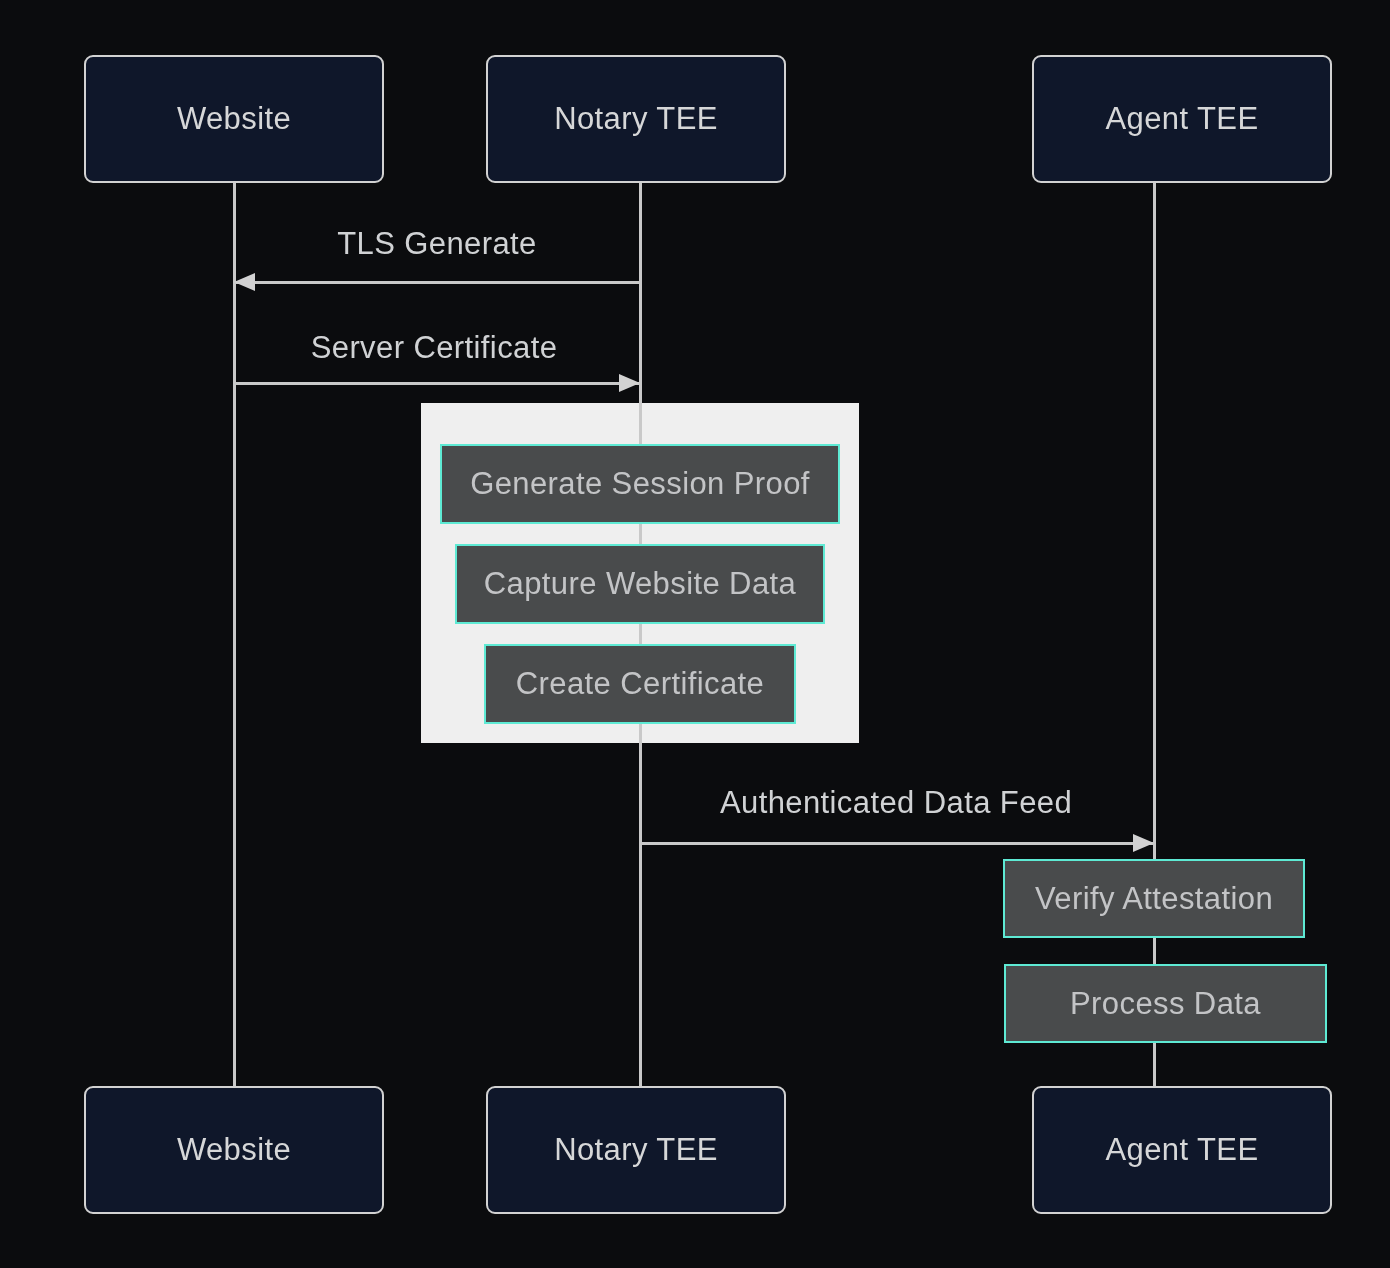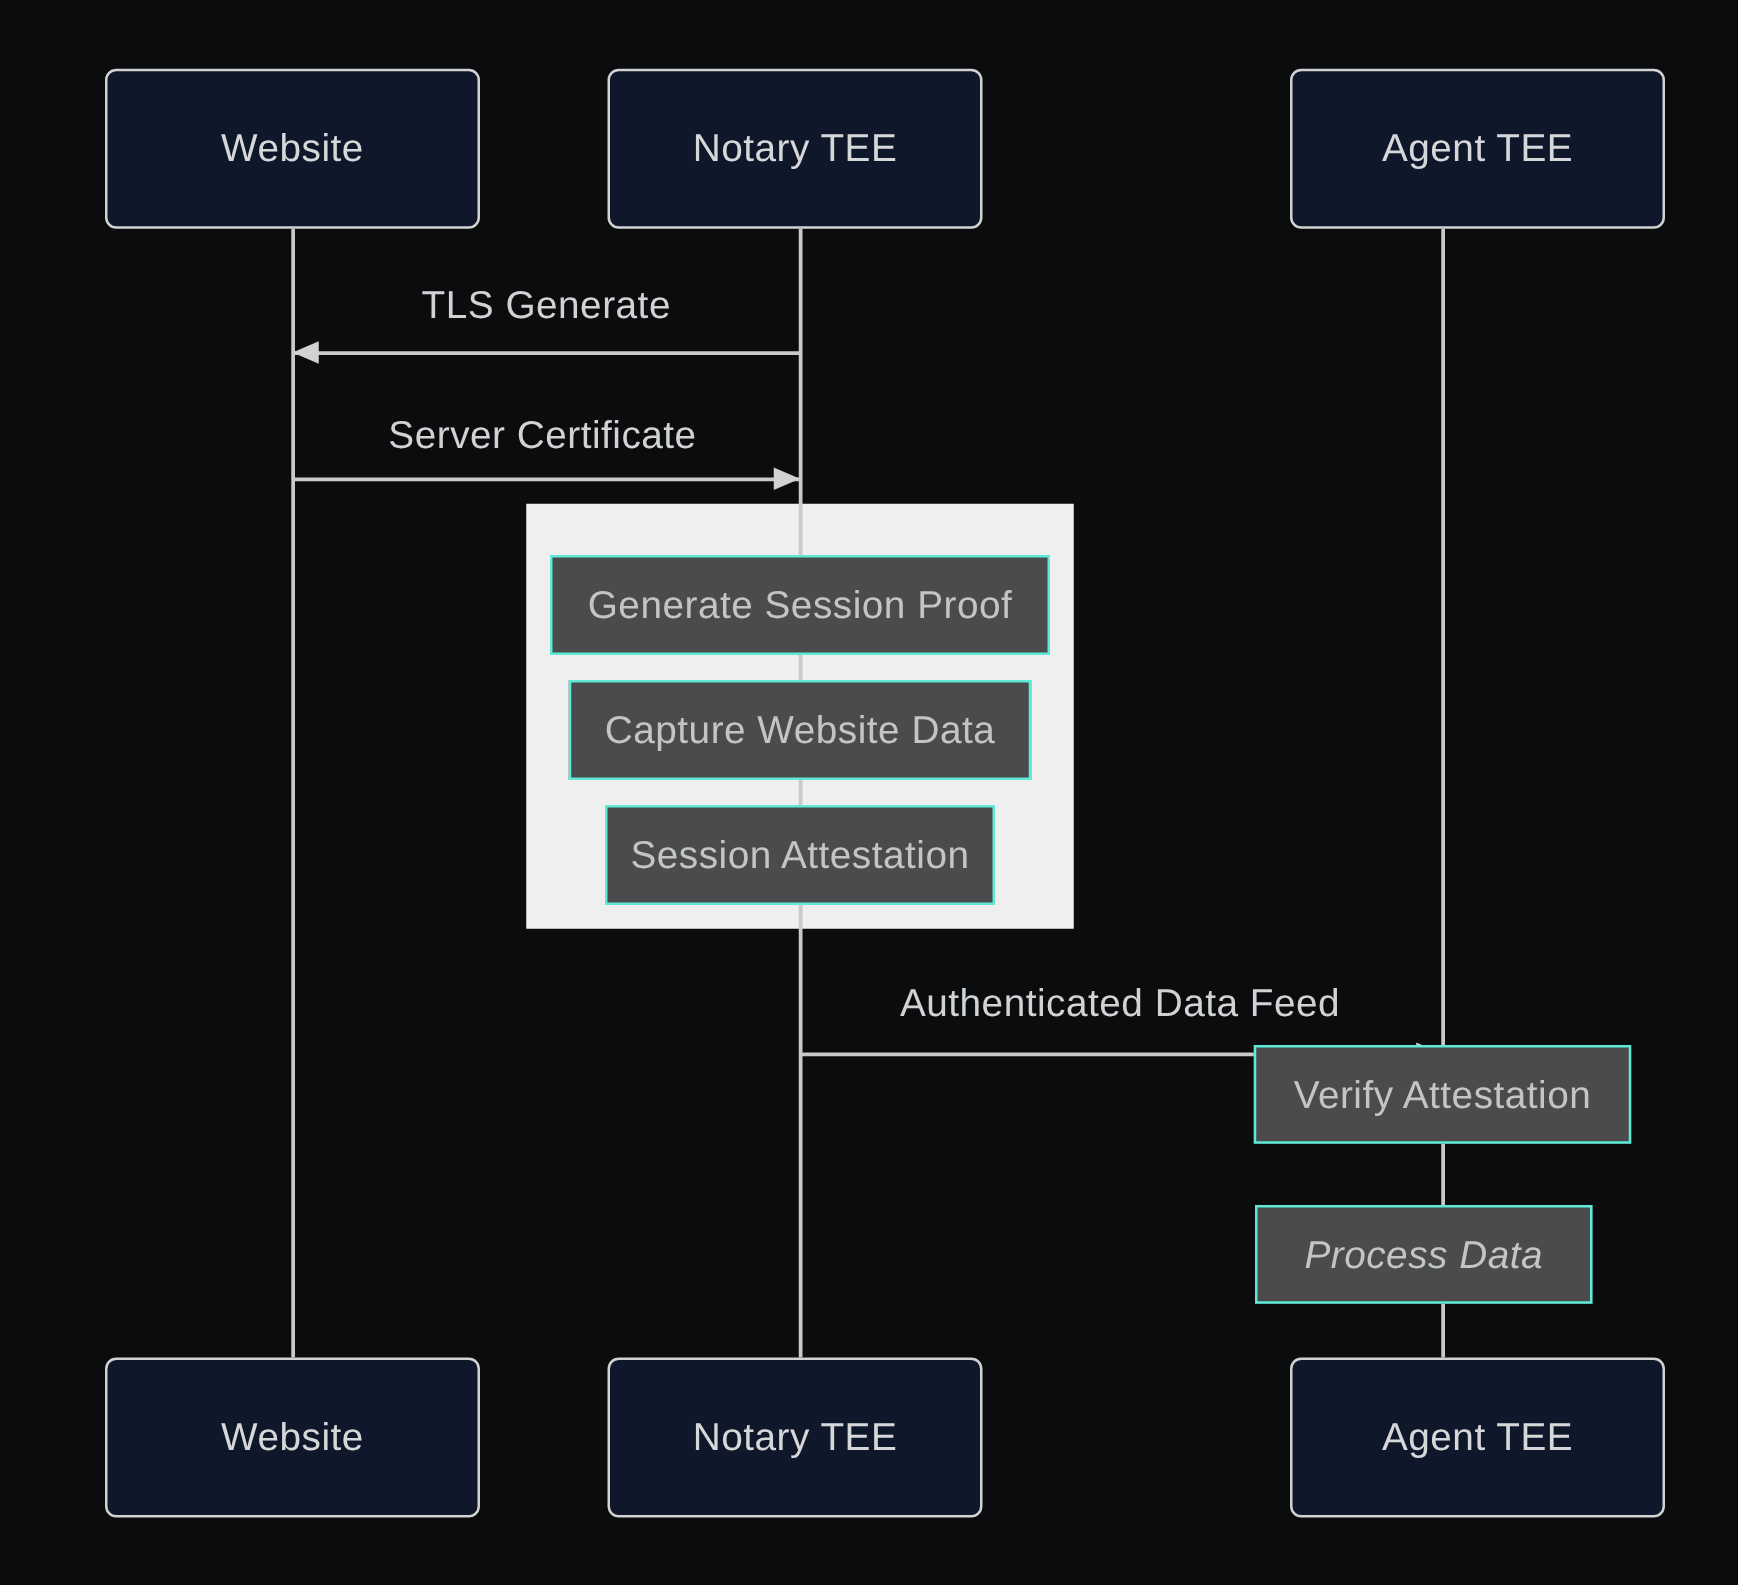--- a/index.html
+++ b/index.html
@@ -101,22 +101,22 @@
     color: #c3c4c6;
     font-size: 31px;
     letter-spacing: 0.4px;
     z-index: 4;
     box-sizing: border-box;
     white-space: nowrap;
   }
   .action.a-gsp { left: 440px; top: 444px; width: 400px; height: 80px; }
   .action.a-cwd { left: 455px; top: 544px; width: 370px; height: 80px; }
   .action.a-ca  { left: 484px; top: 644px; width: 312px; height: 80px; }
-  .action.a-va  { left: 1003px; top: 836px; width: 302px; height: 79px; }
-  .action.a-pd  { left: 1004px; top: 964px; width: 270px; height: 79px; font-style: italic; }
+  .action.a-va  { left: 1003px; top: 859px; width: 302px; height: 79px; }
+  .action.a-pd  { left: 1004px; top: 964px; width: 323px; height: 79px; }
 </style>
 </head>
 <body>
 
 <div class="canvas">
 
   <div class="activation"></div>
 
   <div class="lifeline" style="left:233px"></div>
   <div class="lifeline" style="left:639px"></div>
@@ -142,21 +142,21 @@
     <div class="arrowhead right"></div>
   </div>
 
   <div class="action a-gsp">
     <span>Generate Session Proof</span>
   </div>
   <div class="action a-cwd">
     <span>Capture Website Data</span>
   </div>
   <div class="action a-ca">
-    <span>Session Attestation</span>
+    <span>Create Certificate</span>
   </div>
 
   <div class="msg-label" style="left:896px; top:803px">Authenticated Data Feed</div>
   <div class="msg-line" style="left:640px; top:842px; width:514px">
     <div class="arrowhead right"></div>
   </div>
 
   <div class="action a-va">
     <span>Verify Attestation</span>
   </div>

